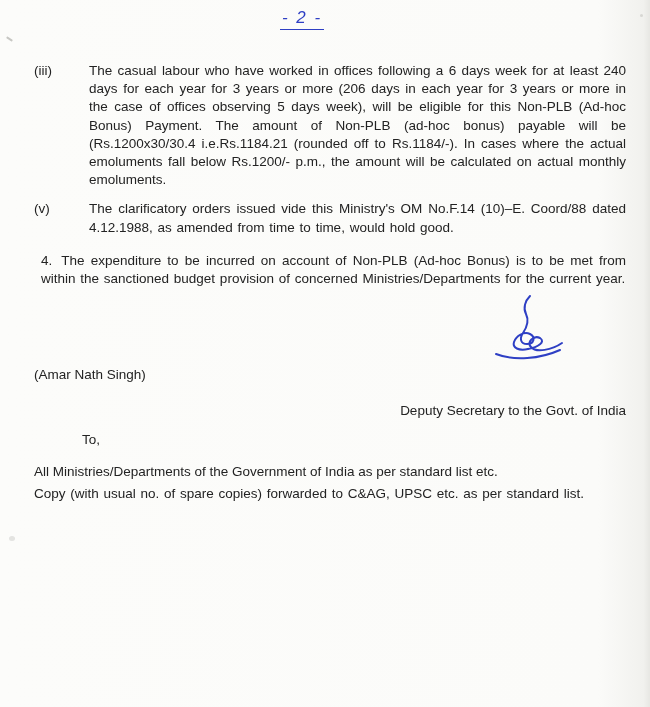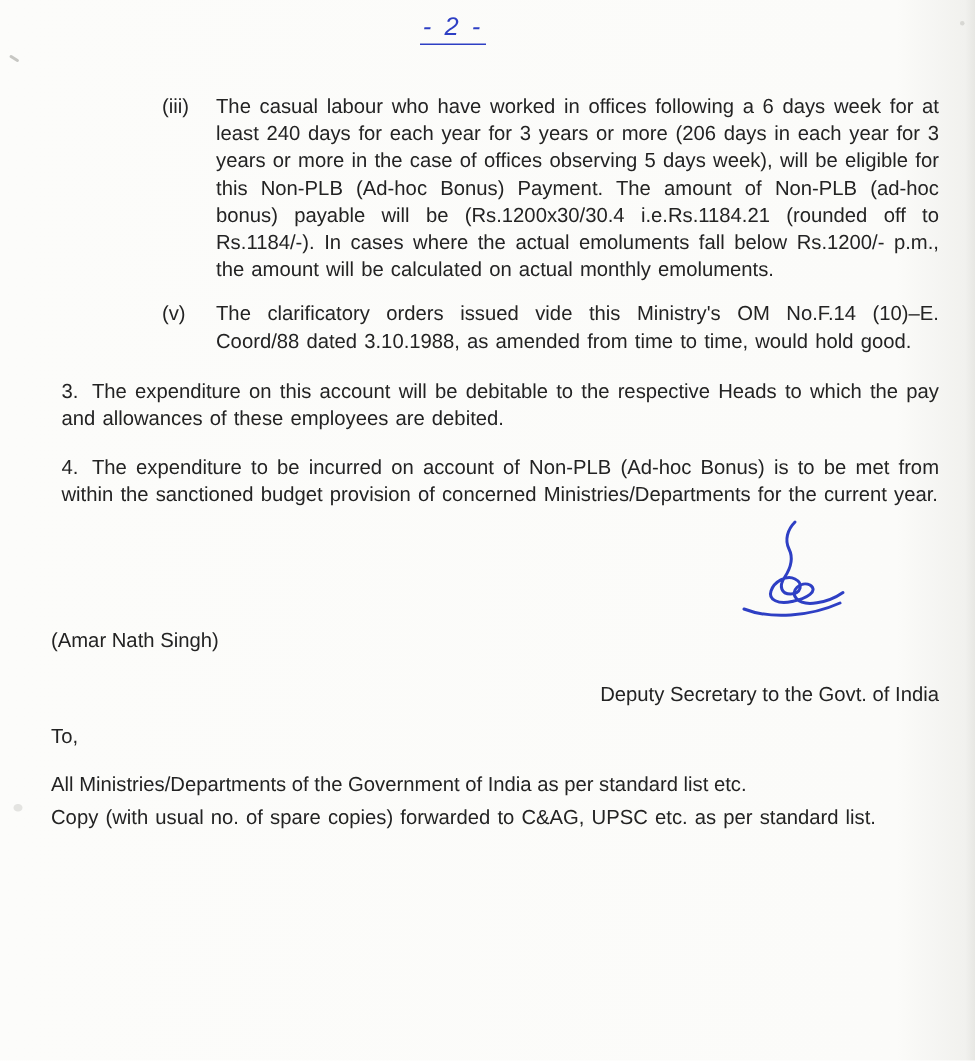--- a/index.html
+++ b/index.html
@@ -27,42 +27,42 @@
     color:#2e3fc4;
     font-style:italic;
     font-size:17px;
     letter-spacing:2px;
     border-bottom:1.6px solid #2e3fc4;
     padding:0 2px 1px 2px;
   }
   .body-text{font-size:13.5px;line-height:18.2px;}
   .list-item{
     display:flex;
-    margin-left:74px;
     margin-top:11px;
+    gap:19px;
   }
   .list-item:first-of-type{margin-top:30px;}
   .li-label{width:36px;flex-shrink:0;}
   .li-text{flex:1;text-align:justify;word-spacing:1px;}
   .para{
     margin-left:7px;
     margin-top:15px;
     text-align:justify;
     word-spacing:1px;
   }
   .para-num{margin-right:9px;}
   .sig-block{
     margin-top:4px;
     text-align:right;
     padding-right:52px;
     height:72px;
   }
   .sig-name{text-align:left;margin-right:16px;margin-top:2px;}
   .sig-title{text-align:right;margin-right:0px;margin-top:18px;}
-  .to-line{margin-top:10px;}
+  .to-line{margin-top:10px;margin-left:48px;}
   .dist-line{margin-top:14px;}
   .copy-line{margin-top:4px;text-align:justify;word-spacing:1px;}
   .artifact{position:absolute;background:#9a9a96;border-radius:1px;}
   .a1{left:6px;top:38px;width:7px;height:2px;transform:rotate(32deg);opacity:.55;}
   .a2{left:9px;top:536px;width:6px;height:5px;opacity:.25;border-radius:50%;}
   .a3{left:640px;top:14px;width:3px;height:3px;opacity:.3;border-radius:50%;}
 </style>
 </head>
 <body>
 
@@ -79,26 +79,23 @@
   <div class="body-text">
 
     <div class="list-item">
       <span class="li-label">(iii)</span>
       <span class="li-text">The casual labour who have worked in offices following a 6 days week for at least 240 days for each year for 3 years or more (206 days in each year for 3 years or more in the case of offices observing 5 days week), will be eligible for this Non-PLB (Ad-hoc Bonus) Payment. The amount of Non-PLB (ad-hoc bonus) payable will be (Rs.1200x30/30.4 i.e.Rs.1184.21 (rounded off to Rs.1184/-). In cases where the actual emoluments fall below Rs.1200/- p.m., the amount will be calculated on actual monthly emoluments.</span>
     </div>
 
 
     <div class="list-item">
       <span class="li-label">(v)</span>
-      <span class="li-text">The clarificatory orders issued vide this Ministry's OM No.F.14 (10)–E. Coord/88 dated 3.10.1988, as amended from time to time, would hold good.</span>
+      <span class="li-text">The clarificatory orders issued vide this Ministry's OM No.F.14 (10)–E. Coord/88 dated 4.12.1988, as amended from time to time, would hold good.</span>
     </div>
 
-    <div class="para">
-      <span class="para-num">3.</span><span>The expenditure on this account will be debitable to the respective Heads to which the pay and allowances of these employees are debited.</span>
-    </div>
 
     <div class="para">
       <span class="para-num">4.</span><span>The expenditure to be incurred on account of Non-PLB (Ad-hoc Bonus) is to be met from within the sanctioned budget provision of concerned Ministries/Departments for the current year.</span>
     </div>
 
 
     <div class="sig-block">
       <svg width="96" height="70" viewBox="0 0 96 70">
         <g fill="none" stroke="#2e3fc4" stroke-width="2" stroke-linecap="round">
           <path d="M52,4 C47,9 45,16 48,22 C51,28 49,35 45,41 C41,47 43,52 49,52 C56,52 58,45 52,42 C46,39 38,44 36,50 C34,56 41,59 50,57"></path>

